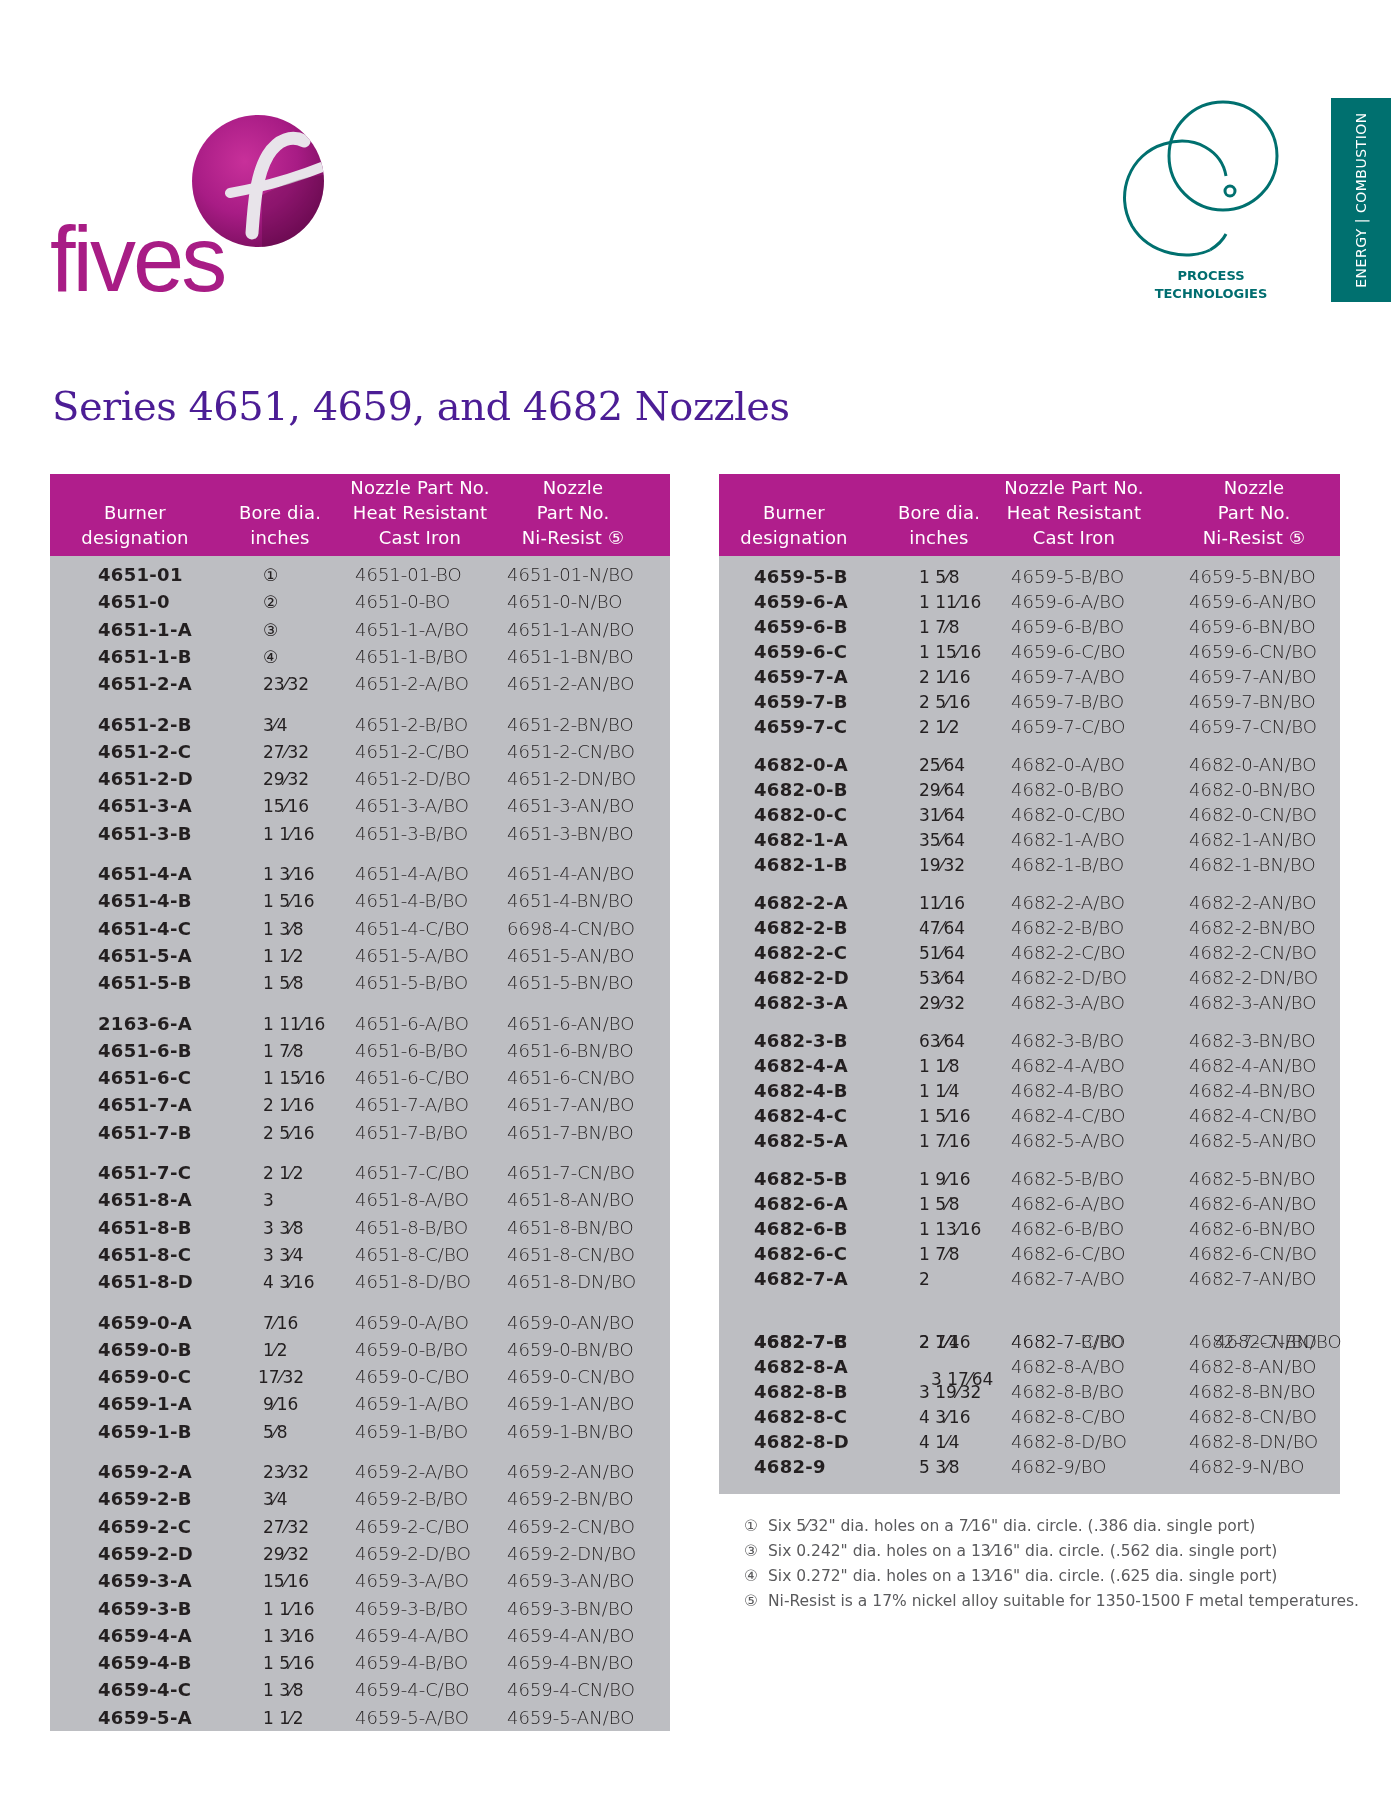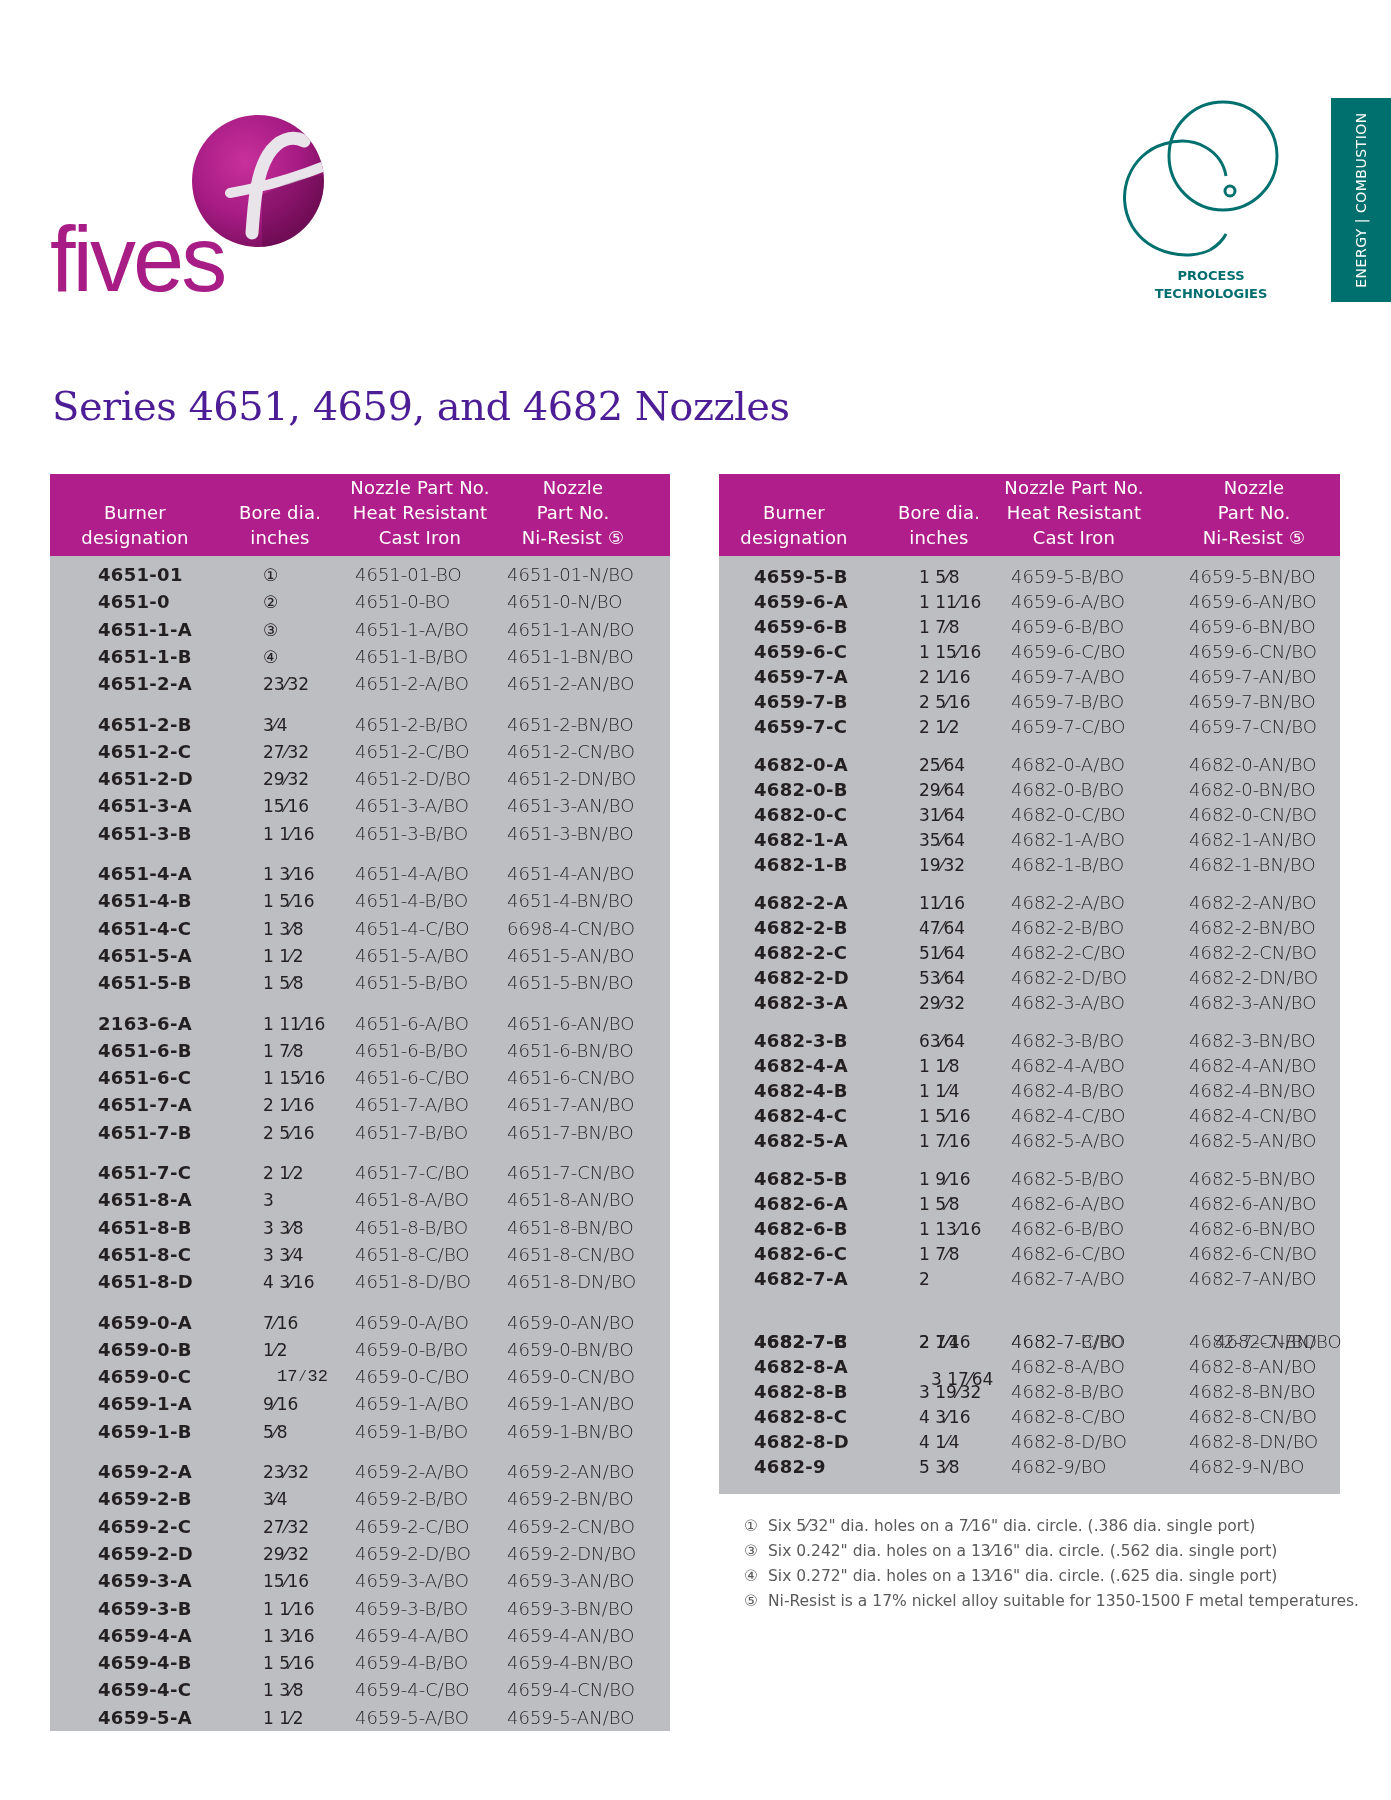--- a/index.html
+++ b/index.html
@@ -252,21 +252,21 @@
         <span class="c-nr" style="left: 457px;">4659-0-AN/BO</span>
       </div>
       <div class="tr" style="top: 780.8px; padding-left: 27px;">
         <span class="c-burner" style="left: 48px;">4659-0-B</span>
         <span class="c-bore" style="left: 213px;">1⁄2</span>
         <span class="c-ci" style="left: 305px;">4659-0-B/BO</span>
         <span class="c-nr" style="left: 457px;">4659-0-BN/BO</span>
       </div>
       <div class="tr" style="top: 808.1px;">
         <span class="c-burner" style="left: 48px;">4659-0-C</span>
-        <span class="c-bore" style="left: 227px; font-family: Liberation Mono, monospace;">17⁄32</span>
+        <span class="c-bore" style="left: 208px;">17⁄32</span>
         <span class="c-ci" style="left: 305px;">4659-0-C/BO</span>
         <span class="c-nr" style="left: 457px;">4659-0-CN/BO</span>
       </div>
       <div class="tr" style="top: 835.4px;">
         <span class="c-burner" style="left: 48px;">4659-1-A</span>
         <span class="c-bore" style="left: 213px;">9⁄16</span>
         <span class="c-ci" style="left: 305px;">4659-1-A/BO</span>
         <span class="c-nr" style="left: 457px;">4659-1-AN/BO</span>
       </div>
       <div class="tr" style="top: 862.7px;">

